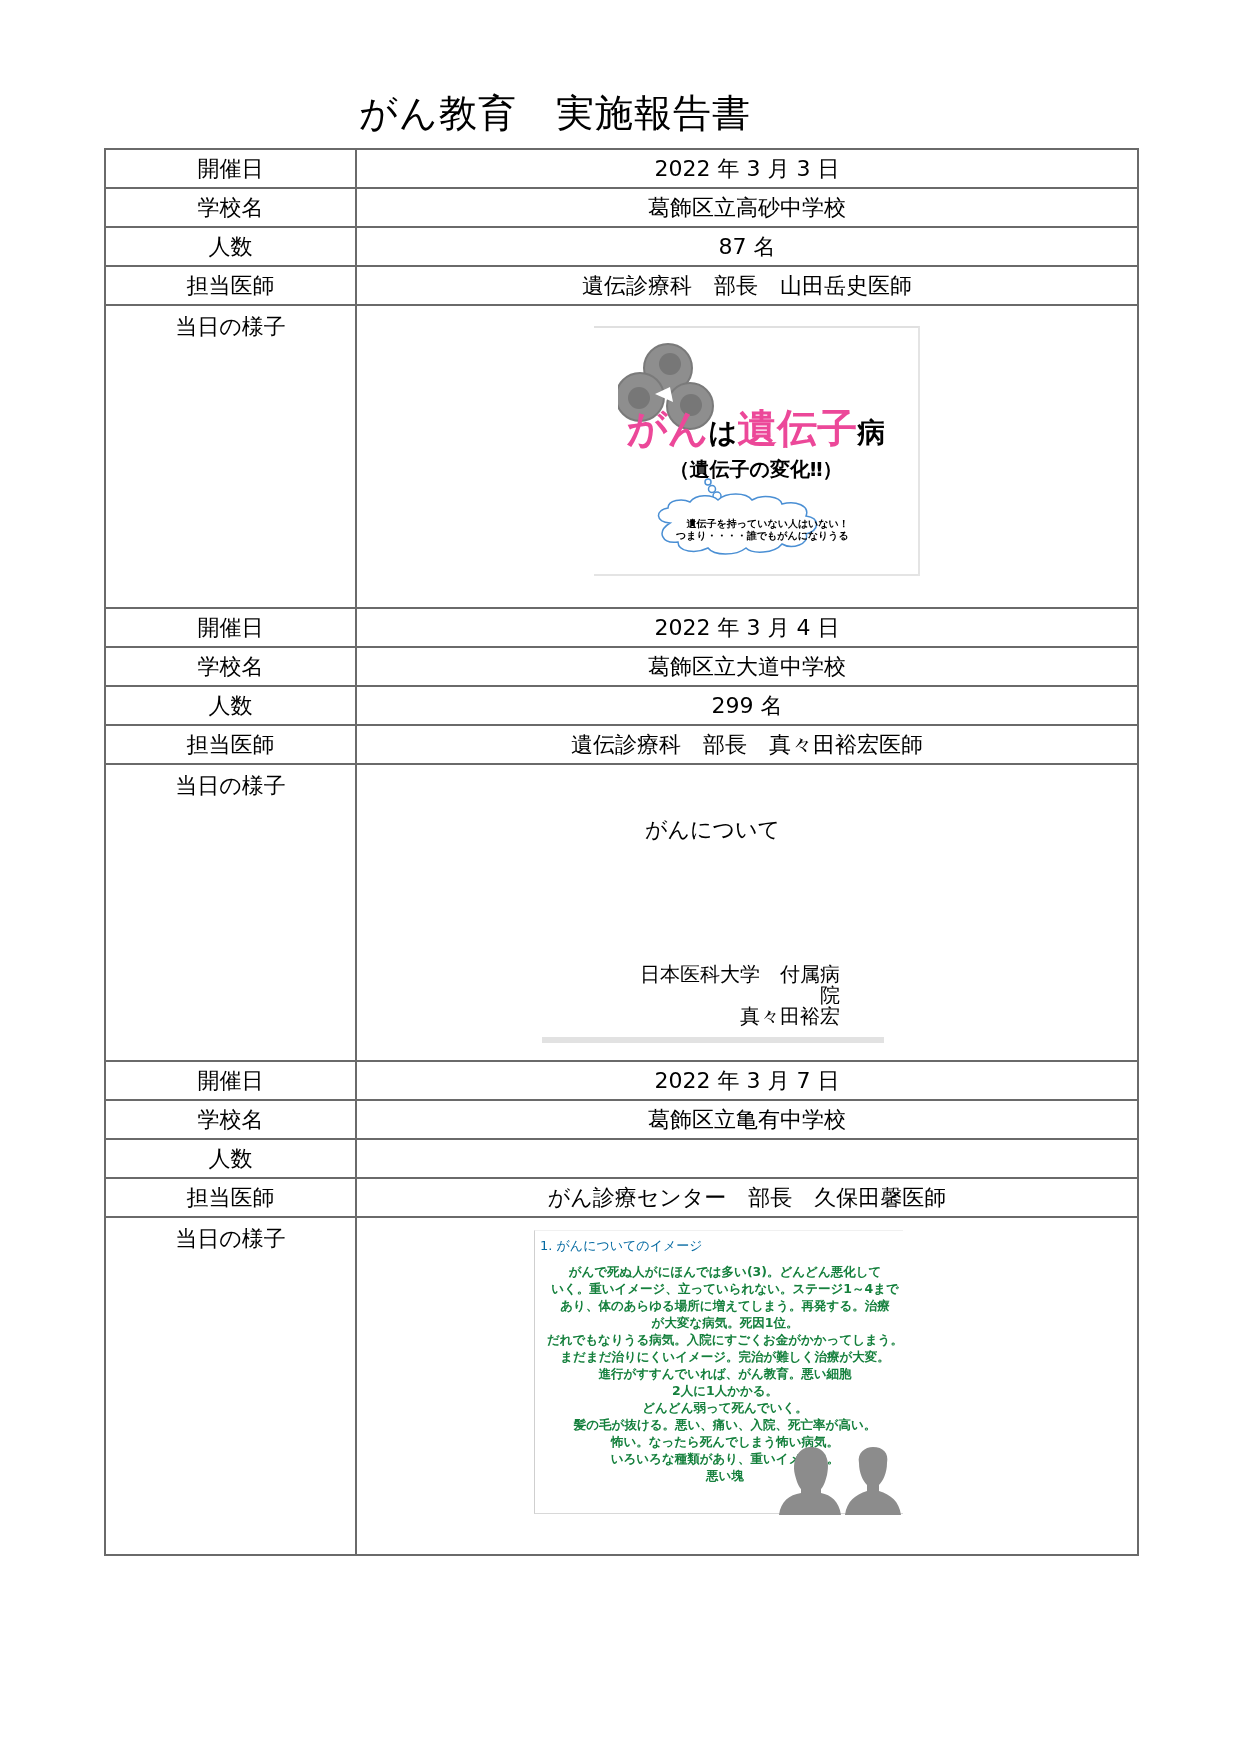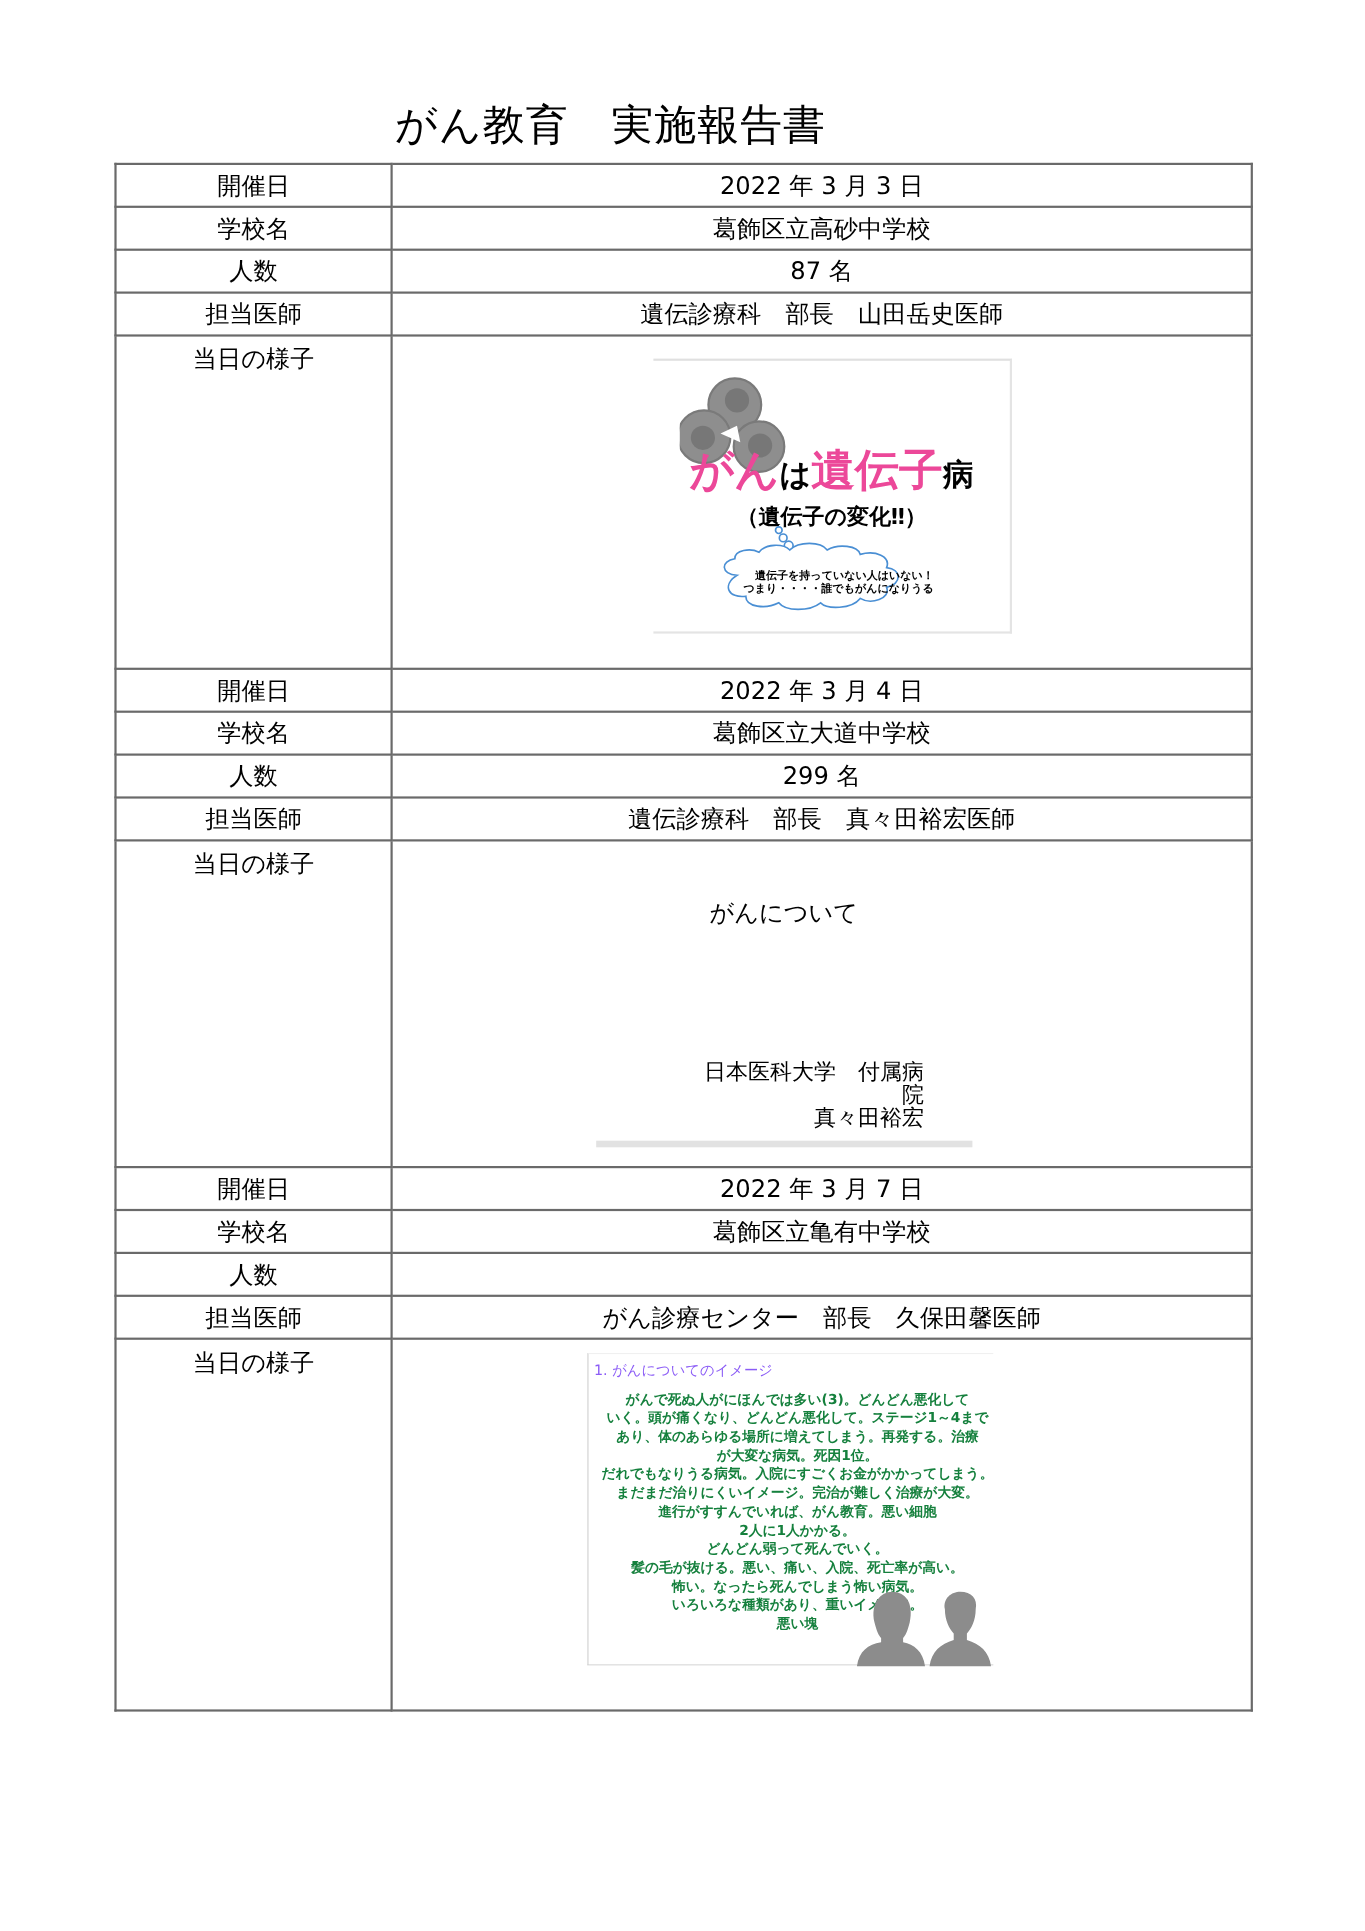--- a/index.html
+++ b/index.html
@@ -37,21 +37,21 @@
   .s2 { left: 183px; top: 10px; width: 345px; height: 280px; background: transparent; }
   .s2 .h { position: absolute; left: 0; width: 100%; top: 40px; text-align: center;
            font-size: 22px; }
   .s2 .aff { position: absolute; left: 100px; top: 170px; width: 200px; text-align: right;
              font-size: 20px; line-height: 21px; margin-top: 19px; }
   .s2 .bar { position: absolute; left: 2px; top: 262px; width: 342px; height: 6px; background: #e2e2e2; }
 
   
   .s3 { left: 177px; top: 12px; width: 368px; height: 282px;
         border-left: 1px solid #cfcfcf; border-bottom: 1px solid #d8d8d8; border-top: 1px solid #f0f0f0; }
-  .s3 .h { position: absolute; left: 5px; top: 6px; font-size: 13px; color: #8b5cf6; text-align: left; }
+  .s3 .h { position: absolute; left: 5px; top: 6px; font-size: 13px; color: #0369a1; text-align: left; }
   .s3 .body { position: absolute; left: 10px; top: 32px; width: 360px; font-size: 12.5px;
               line-height: 17px; text-align: center; font-weight: bold; color: #15803d; }
   .s3 .body div { white-space: nowrap; }
   .s3 .people { position: absolute; left: 242px; top: 214px; width: 125px; height: 70px; }
 </style>
 </head>
 <body>
 
 <div class="title">がん教育　実施報告書</div>
 
@@ -157,21 +157,21 @@
     <td class="label">担当医師</td>
     <td class="val">がん診療センター　部長　久保田馨医師</td>
   </tr>
   <tr class="photo" style="height:338px">
     <td class="label">当日の様子</td>
     <td class="val">
       <div class="slide s3">
         <div class="h">1. がんについてのイメージ</div>
         <div class="body">
           <div>がんで死ぬ人がにほんでは多い(3)。どんどん悪化して</div>
-          <div>いく。頭が痛くなり、どんどん悪化して。ステージ1～4まで</div>
+          <div>いく。重いイメージ、立っていられない。ステージ1～4まで</div>
           <div>あり、体のあらゆる場所に増えてしまう。再発する。治療</div>
           <div>が大変な病気。死因1位。</div>
           <div>だれでもなりうる病気。入院にすごくお金がかかってしまう。</div>
           <div>まだまだ治りにくいイメージ。完治が難しく治療が大変。</div>
           <div>進行がすすんでいれば、がん教育。悪い細胞</div>
           <div>2人に1人かかる。</div>
           <div>どんどん弱って死んでいく。</div>
           <div>髪の毛が抜ける。悪い、痛い、入院、死亡率が高い。</div>
           <div>怖い。なったら死んでしまう怖い病気。</div>
           <div>いろいろな種類があり、重いイメージ。</div>

